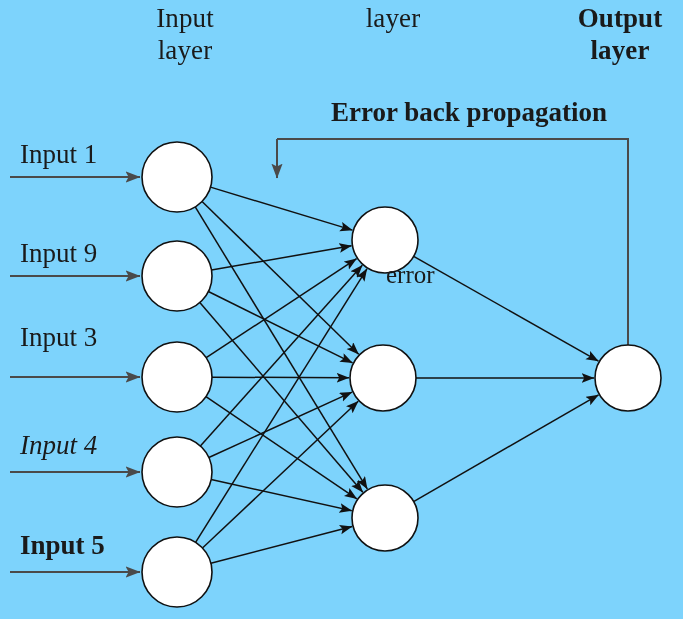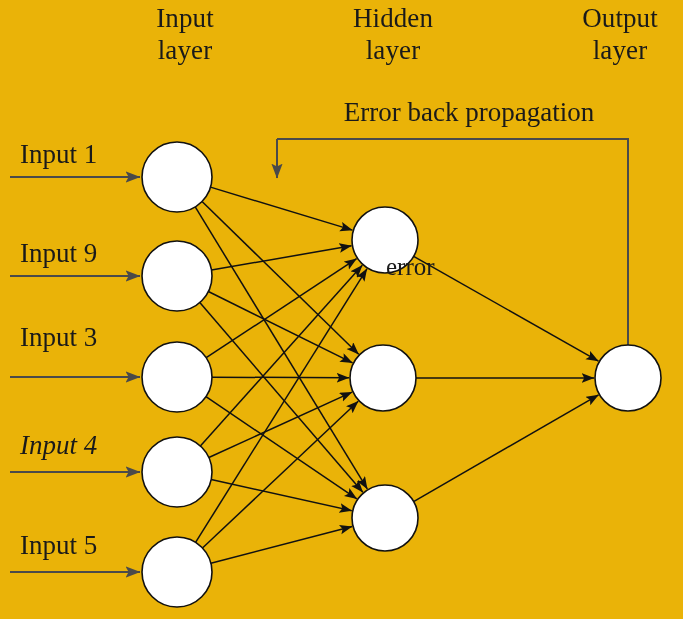--- a/index.html
+++ b/index.html
@@ -9,21 +9,21 @@
     background: #ffffff;
   }
   body {
     font-family: "Liberation Serif", "DejaVu Serif", serif;
     color: #1a1a1a;
   }
   #canvas {
     position: relative;
     width: 683px;
     height: 619px;
-    background: #eab308;
+    background: #7dd3fc;
     overflow: hidden;
   }
   #diagram-svg {
     position: absolute;
     left: 0;
     top: 0;
     width: 683px;
     height: 619px;
   }
   .layer-title {
@@ -138,33 +138,32 @@
         <circle cx="628" cy="378" r="33" class="node-circle"></circle>
       </g>
   </svg>
 
   <div id="layer-titles">
       <div class="layer-title" style="left: 185px; top: 2px;">
         <span class="ttl-line">Input</span>
         <span class="ttl-line">layer</span>
       </div>
       <div class="layer-title" style="left: 393px; top: 2px;">
-        <span class="ttl-line">Hidden</span>
         <span class="ttl-line">layer</span>
       </div>
-      <div class="layer-title" style="left: 620px; top: 2px;">
+      <div class="layer-title" style="left: 620px; top: 2px; font-weight: bold;">
         <span class="ttl-line">Output</span>
         <span class="ttl-line">layer</span>
       </div>
     </div>
   <div id="input-labels">
       <div class="input-label" style="left: 20px; top: 139px;">Input 1</div>
       <div class="input-label" style="left: 20px; top: 238px;">Input 9</div>
       <div class="input-label" style="left: 20px; top: 322px;">Input 3</div>
       <div class="input-label" style="left: 20px; top: 430px; font-style: italic;">Input 4</div>
-      <div class="input-label" style="left: 20px; top: 530px;">Input 5</div>
+      <div class="input-label" style="left: 20px; top: 530px; font-weight: bold;">Input 5</div>
     </div>
 
-  <div class="banner-label" id="backprop-label" style="left: 469px; top: 97px;">Error back propagation</div>
+  <div class="banner-label" id="backprop-label" style="left: 469px; top: 97px; font-weight: bold;">Error back propagation</div>
 
-  <div class="error-label" id="error-label" style="left: 386px; top: 253px;">error</div>
+  <div class="error-label" id="error-label" style="left: 386px; top: 261px;">error</div>
 
 </div>
 
 </body></html>

